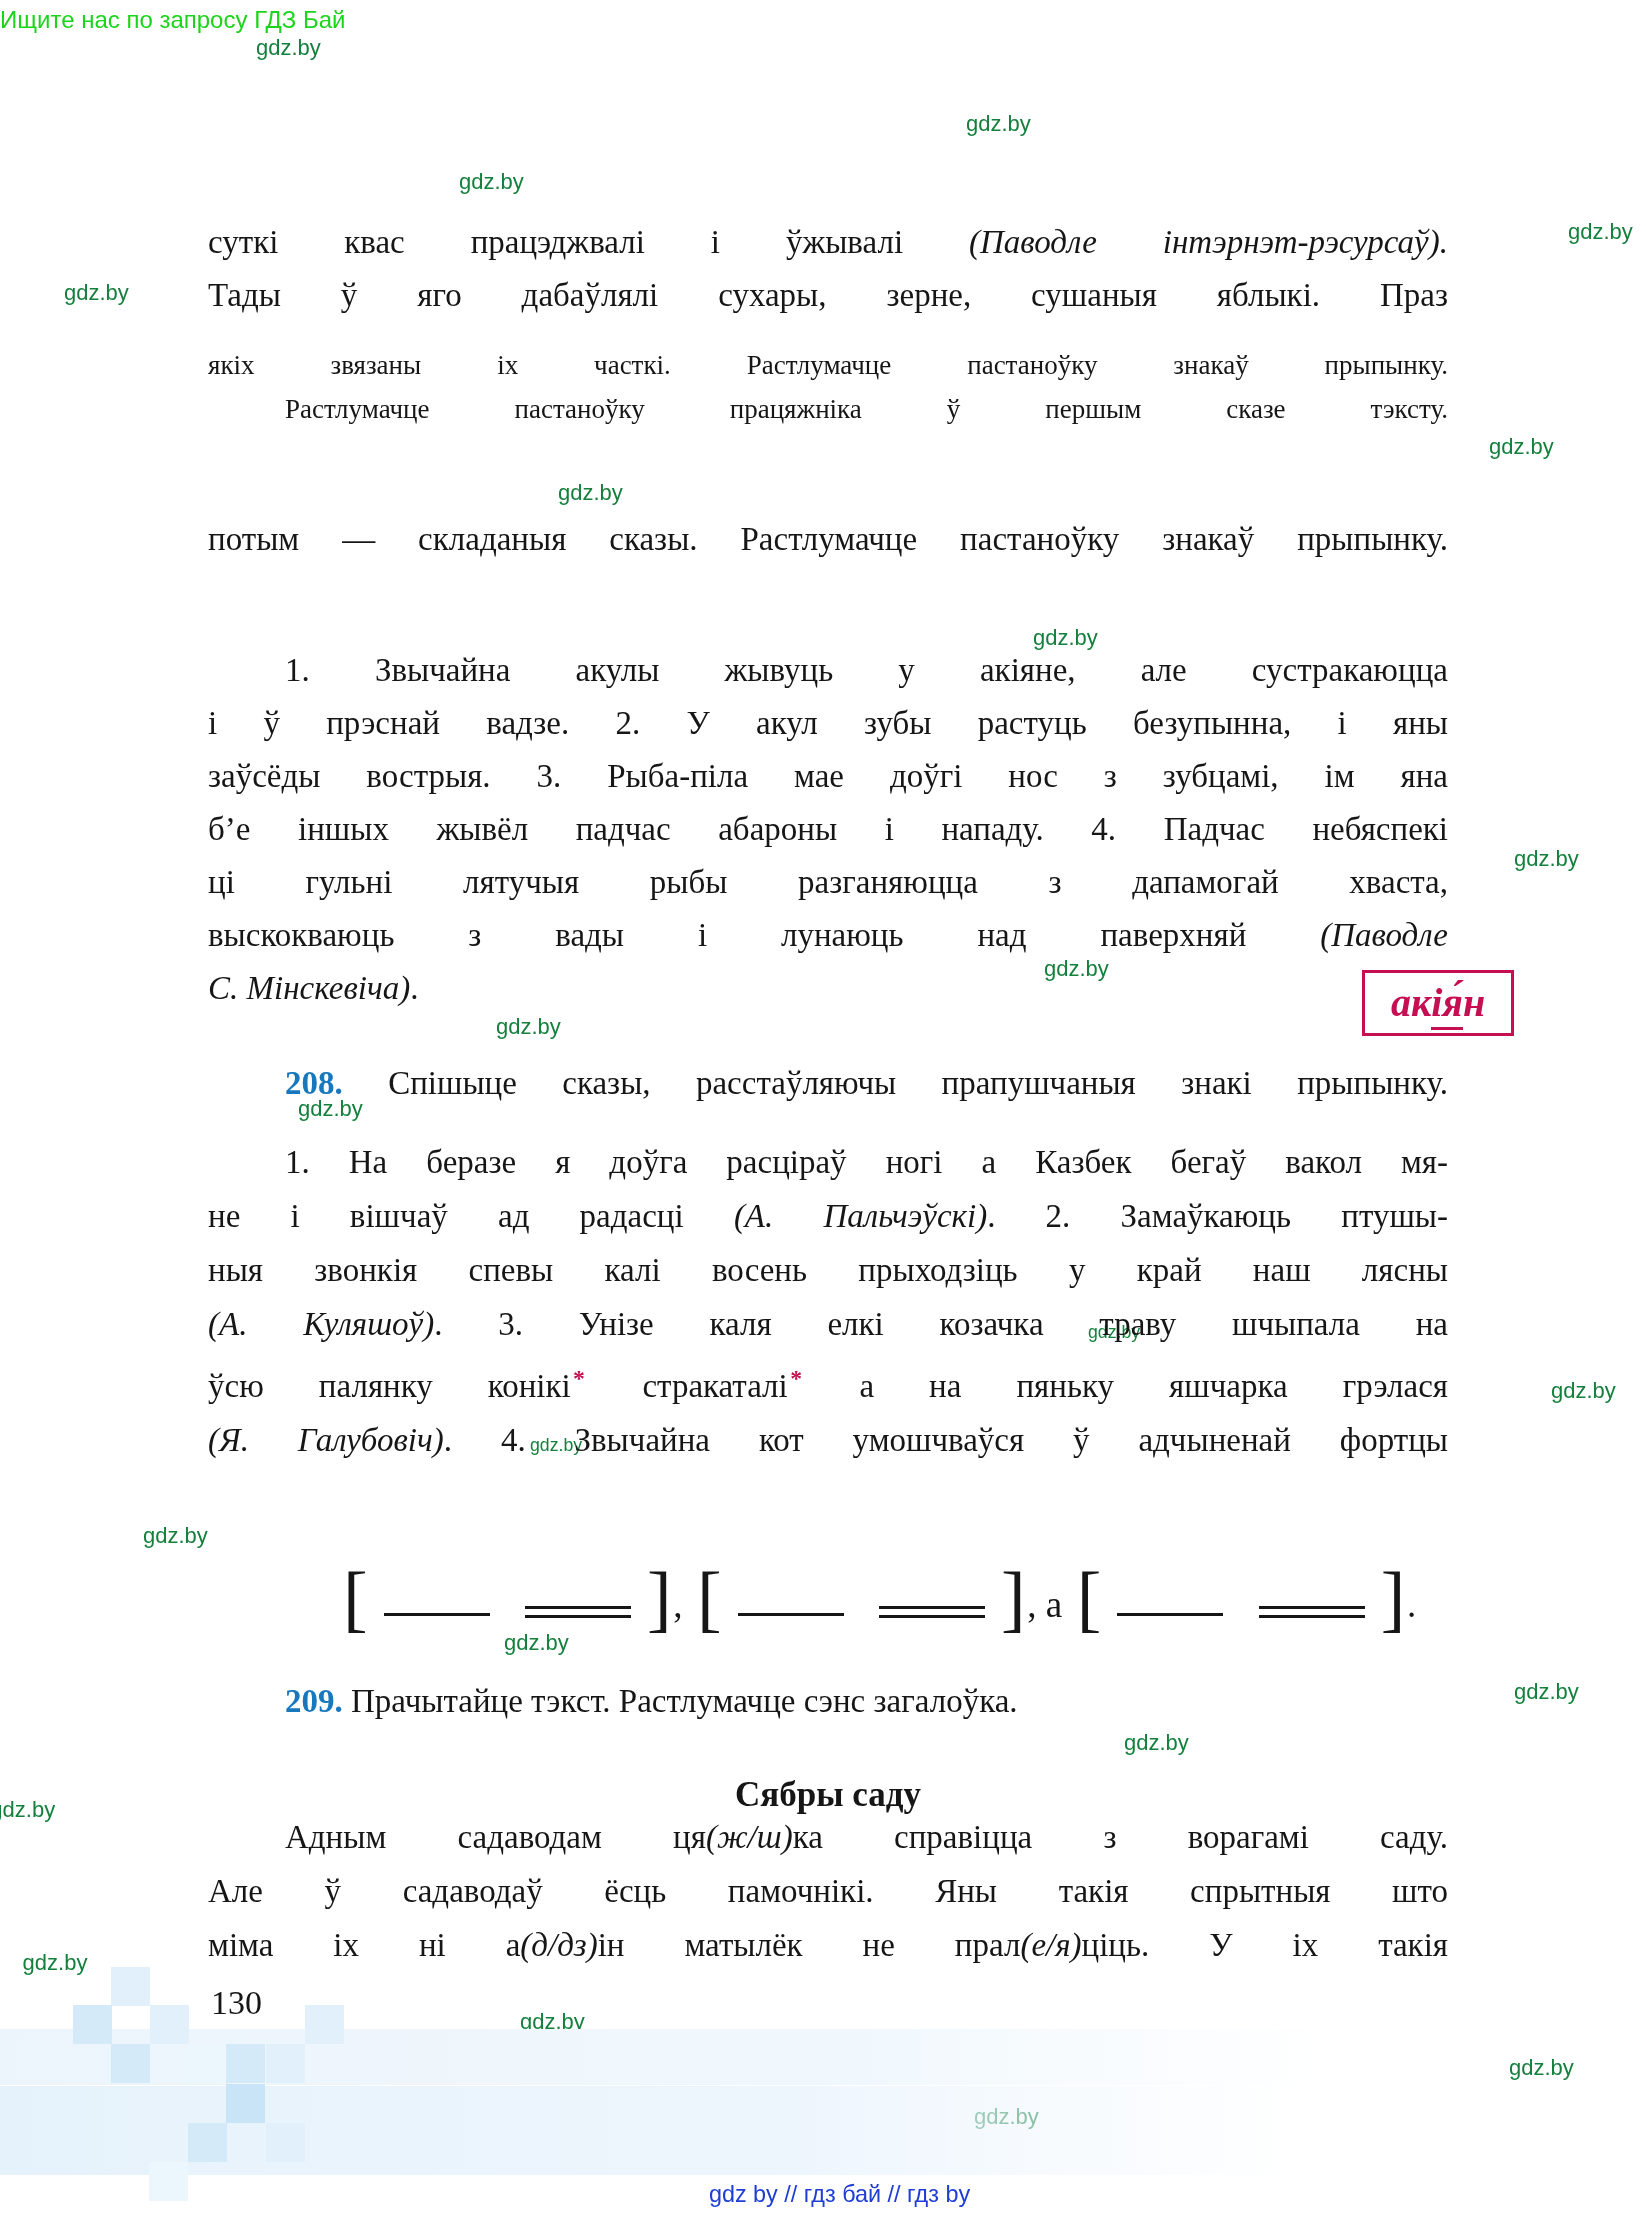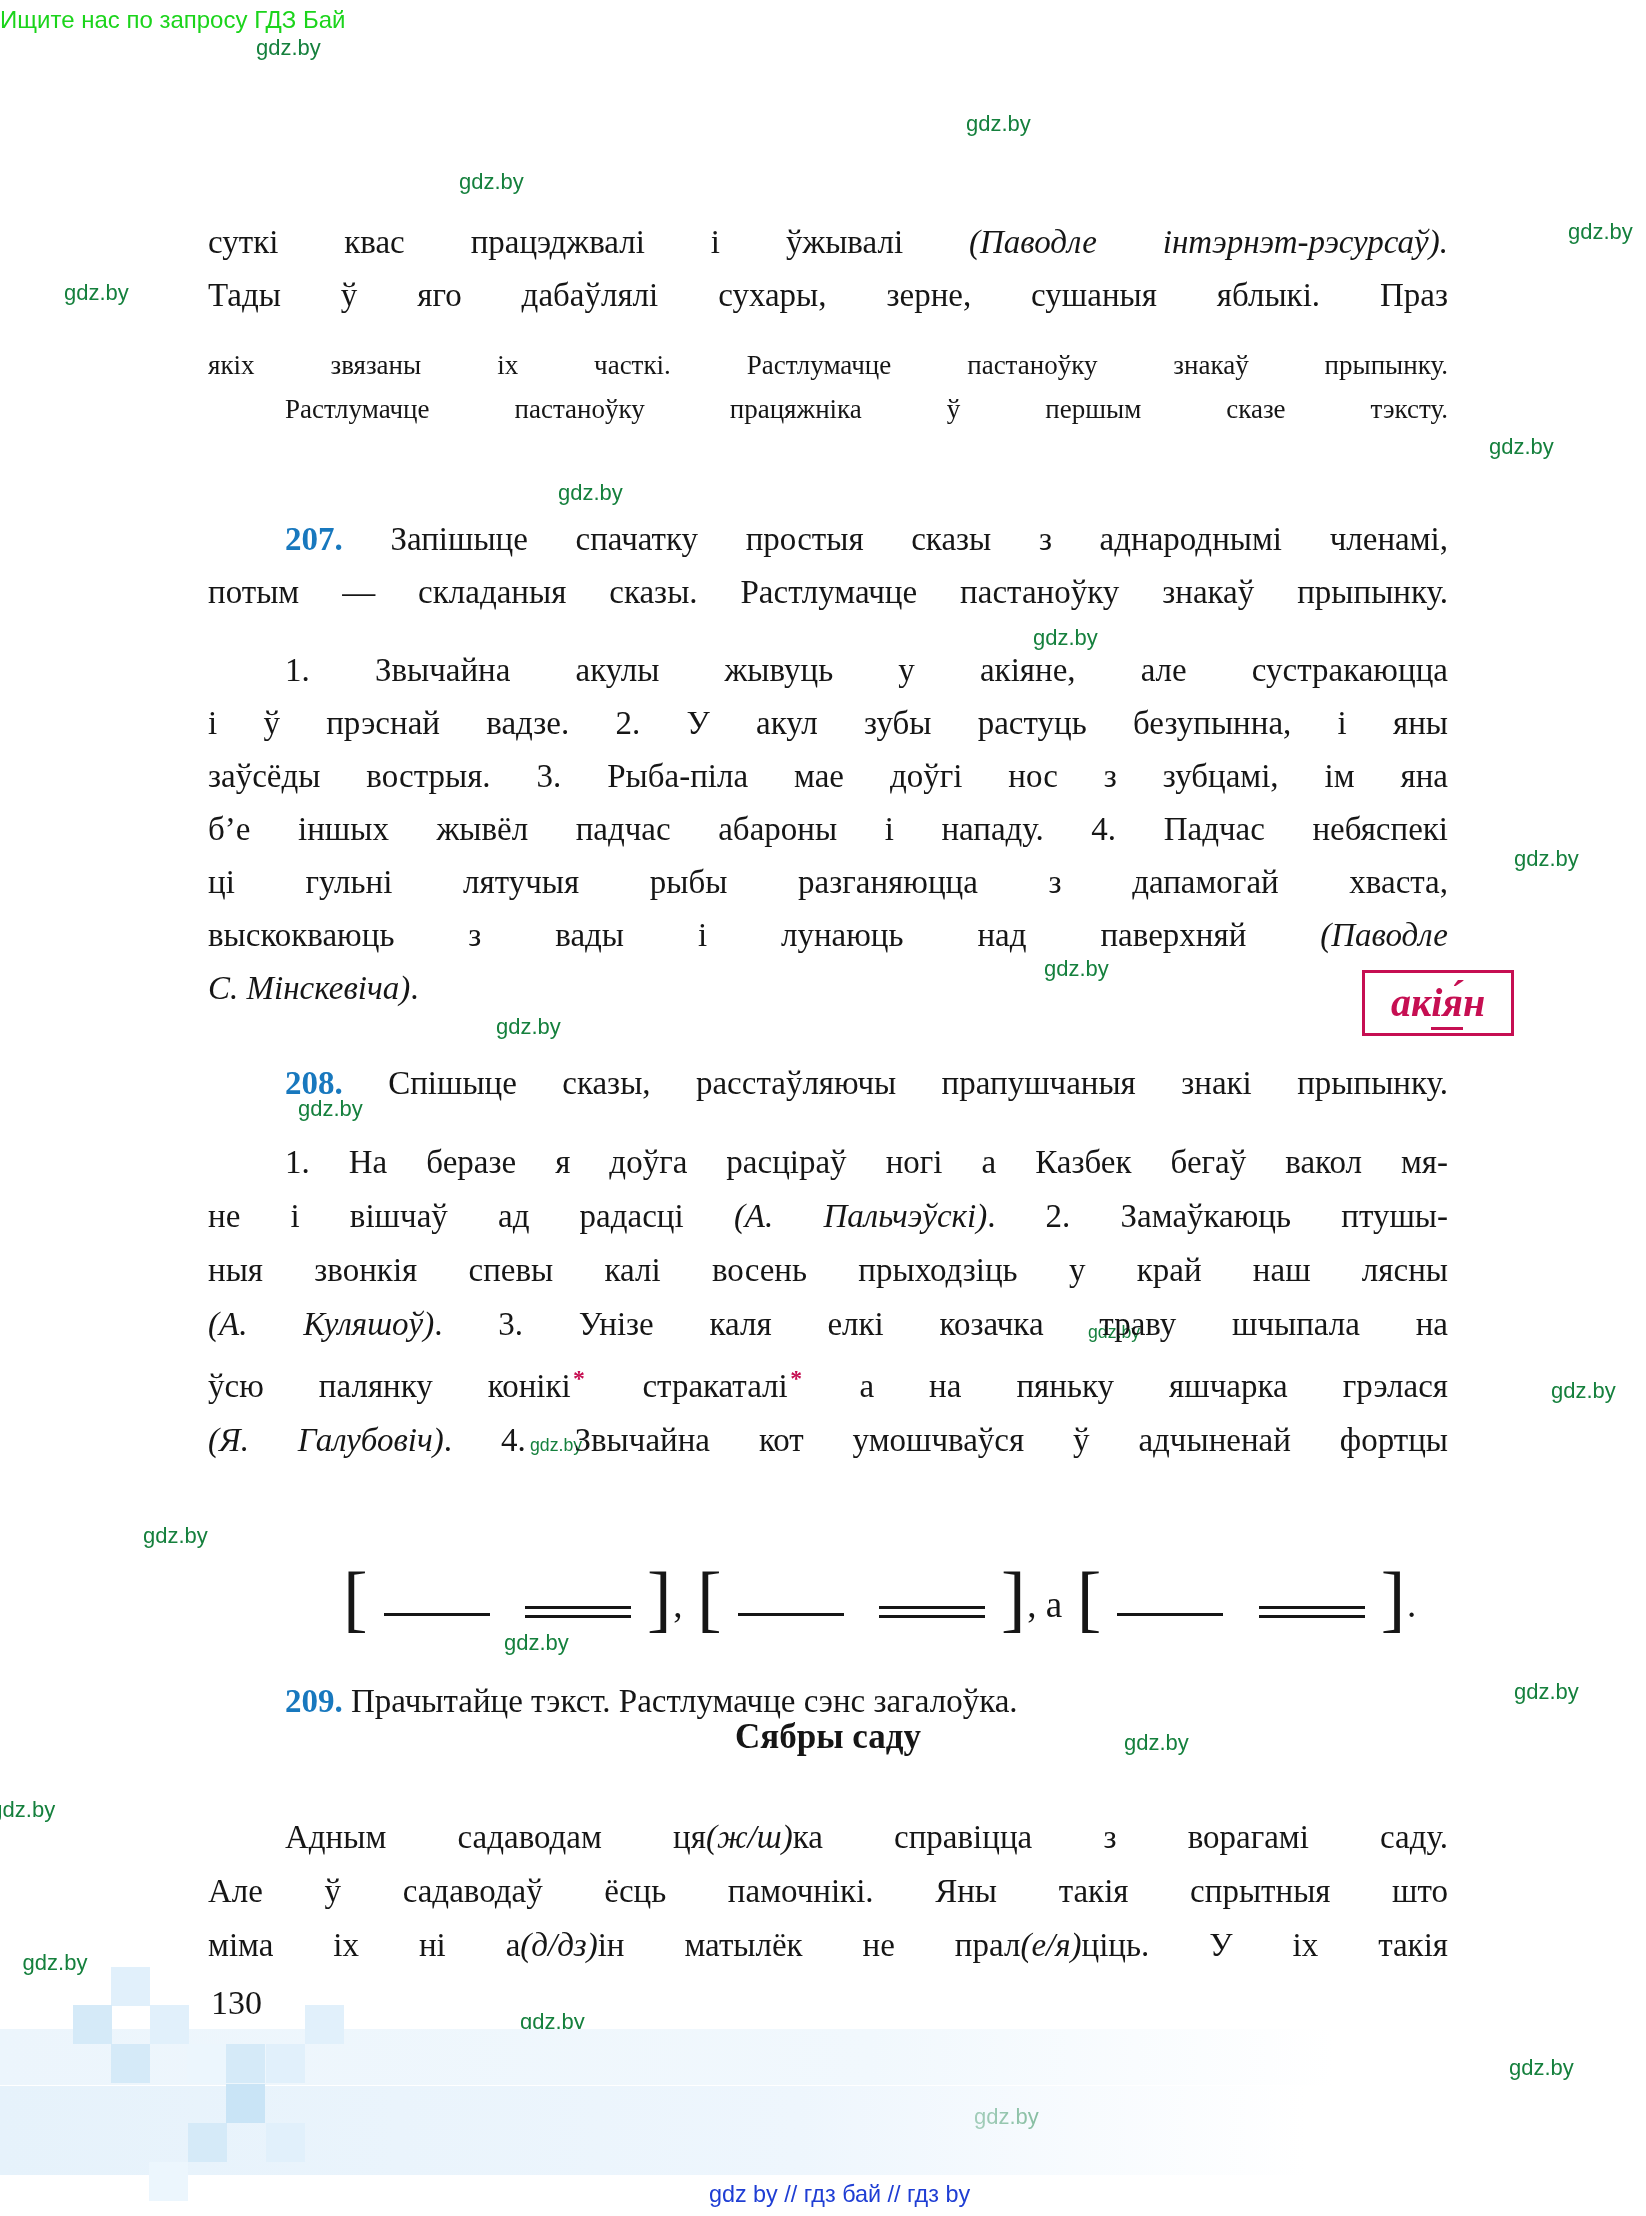--- a/index.html
+++ b/index.html
@@ -102,21 +102,20 @@
     <div class="line just"><span>суткі квас працэджвалі і ўжывалі </span><em>(Паводле інтэрнэт-рэсурсаў).</em></div>
     <div class="line just">Тады ў яго дабаўлялі сухары, зерне, сушаныя яблыкі. Праз</div>
   </div>
 
   <div class="blk note" style="top:343px">
     <div class="line just">якіх звязаны іх часткі. Растлумачце пастаноўку знакаў прыпынку.</div>
     <div class="line just indent">Растлумачце пастаноўку працяжніка ў першым сказе тэксту.</div>
   </div>
 
   <div class="blk body-text" style="top:513px">
-    <div class="line just indent"><span class="num">207.</span><span> Запішыце спачатку простыя сказы з аднароднымі членамі,</span></div>
     <div class="line just">потым — складаныя сказы. Растлумачце пастаноўку знакаў прыпынку.</div>
   </div>
 
   <div class="blk body-text" style="top:644px">
     <div class="line just indent">1. Звычайна акулы жывуць у акіяне, але сустракаюцца</div>
     <div class="line just">і ў прэснай вадзе. 2. У акул зубы растуць безупынна, і яны</div>
     <div class="line just">заўсёды вострыя. 3. Рыба-піла мае доўгі нос з зубцамі, ім яна</div>
     <div class="line just">б’е іншых жывёл падчас абароны і нападу. 4. Падчас небяспекі</div>
     <div class="line just">ці гульні лятучыя рыбы разганяюцца з дапамогай хваста,</div>
     <div class="line just"><span>выскокваюць з вады і лунаюць над паверхняй </span><em>(Паводле</em></div>
@@ -156,21 +155,21 @@
     <span class="sub"></span>
     <span class="pred"></span>
     <span class="sch-br">]</span>
     <span class="sch-sep">.</span>
   </div>
 
   <div class="blk body-text" style="top:1675px">
     <div class="line indent"><span class="num">209.</span><span> Прачытайце тэкст. Растлумачце сэнс загалоўка.</span></div>
   </div>
 
-  <div class="blk body-text title" style="top:1710px">Сябры саду</div>
+  <div class="blk body-text title" style="top:1768px">Сябры саду</div>
 
   <div class="blk body-text lh67" style="top:1810px">
     <div class="line just indent"><span>Адным садаводам ця</span><em>(ж/ш)</em><span>ка справіцца з ворагамі саду.</span></div>
     <div class="line just">Але ў садаводаў ёсць памочнікі. Яны такія спрытныя што</div>
     <div class="line just"><span>міма іх ні а</span><em>(д/дз)</em><span>ін матылёк не прал</span><em>(е/я)</em><span>ціць. У іх такія</span></div>
   </div>
 
   <div class="band1"></div>
   <div class="band2"></div>
   <div class="sq c2" style="left:111px;top:1967px"></div>

